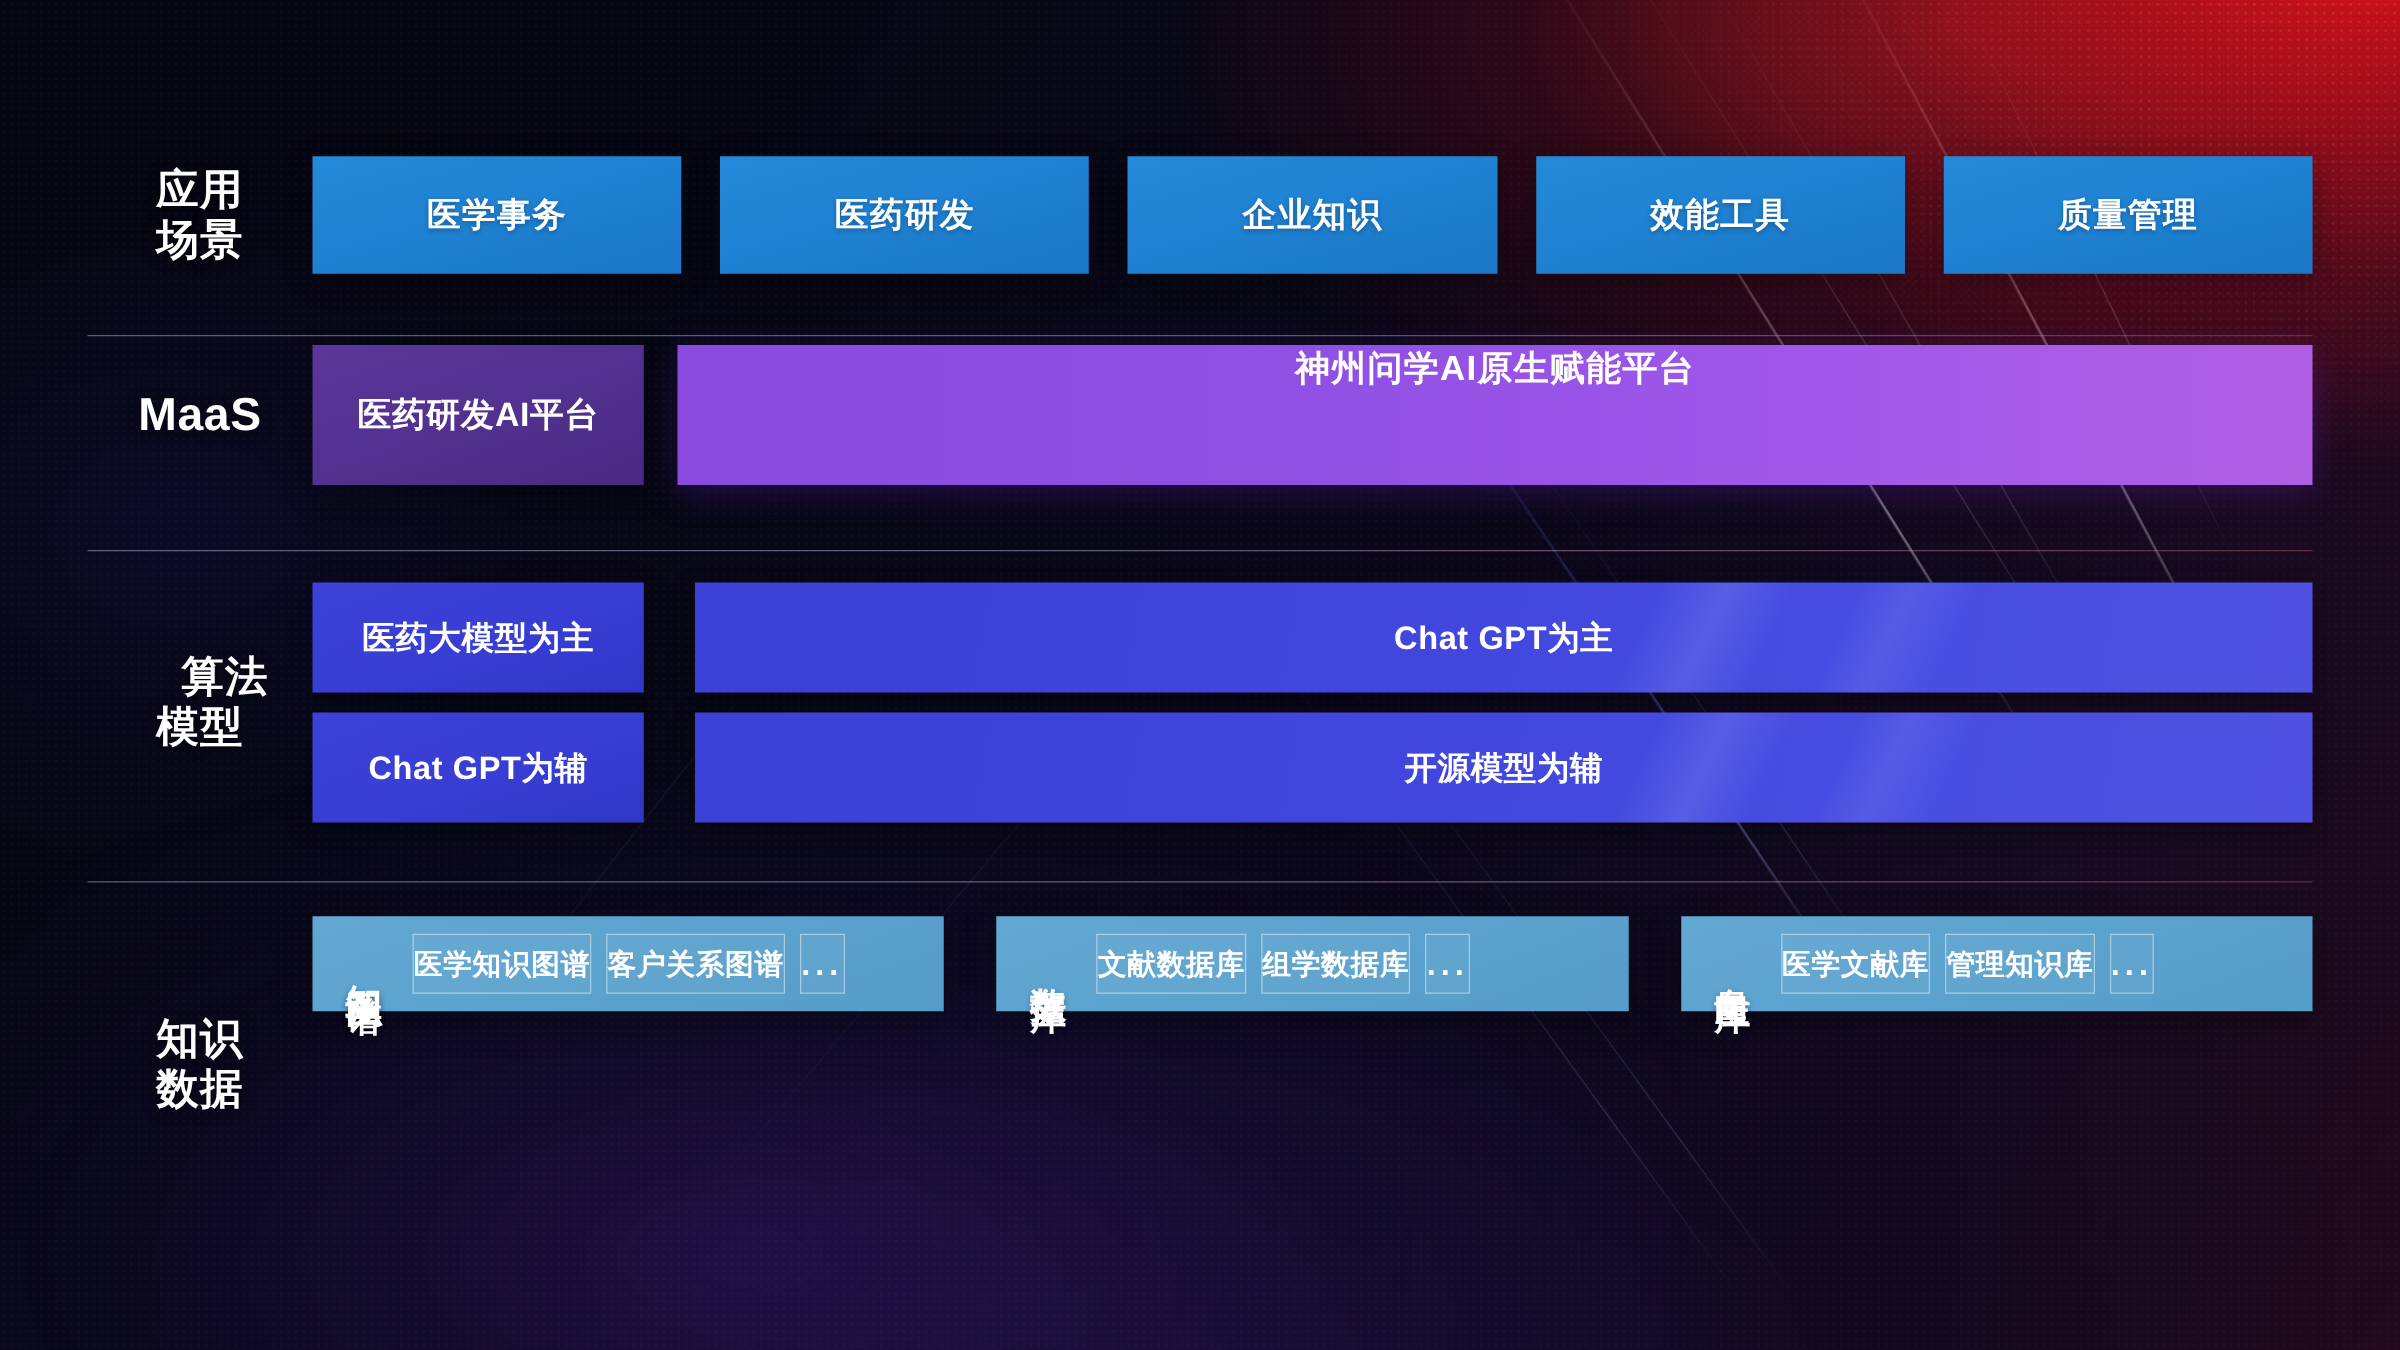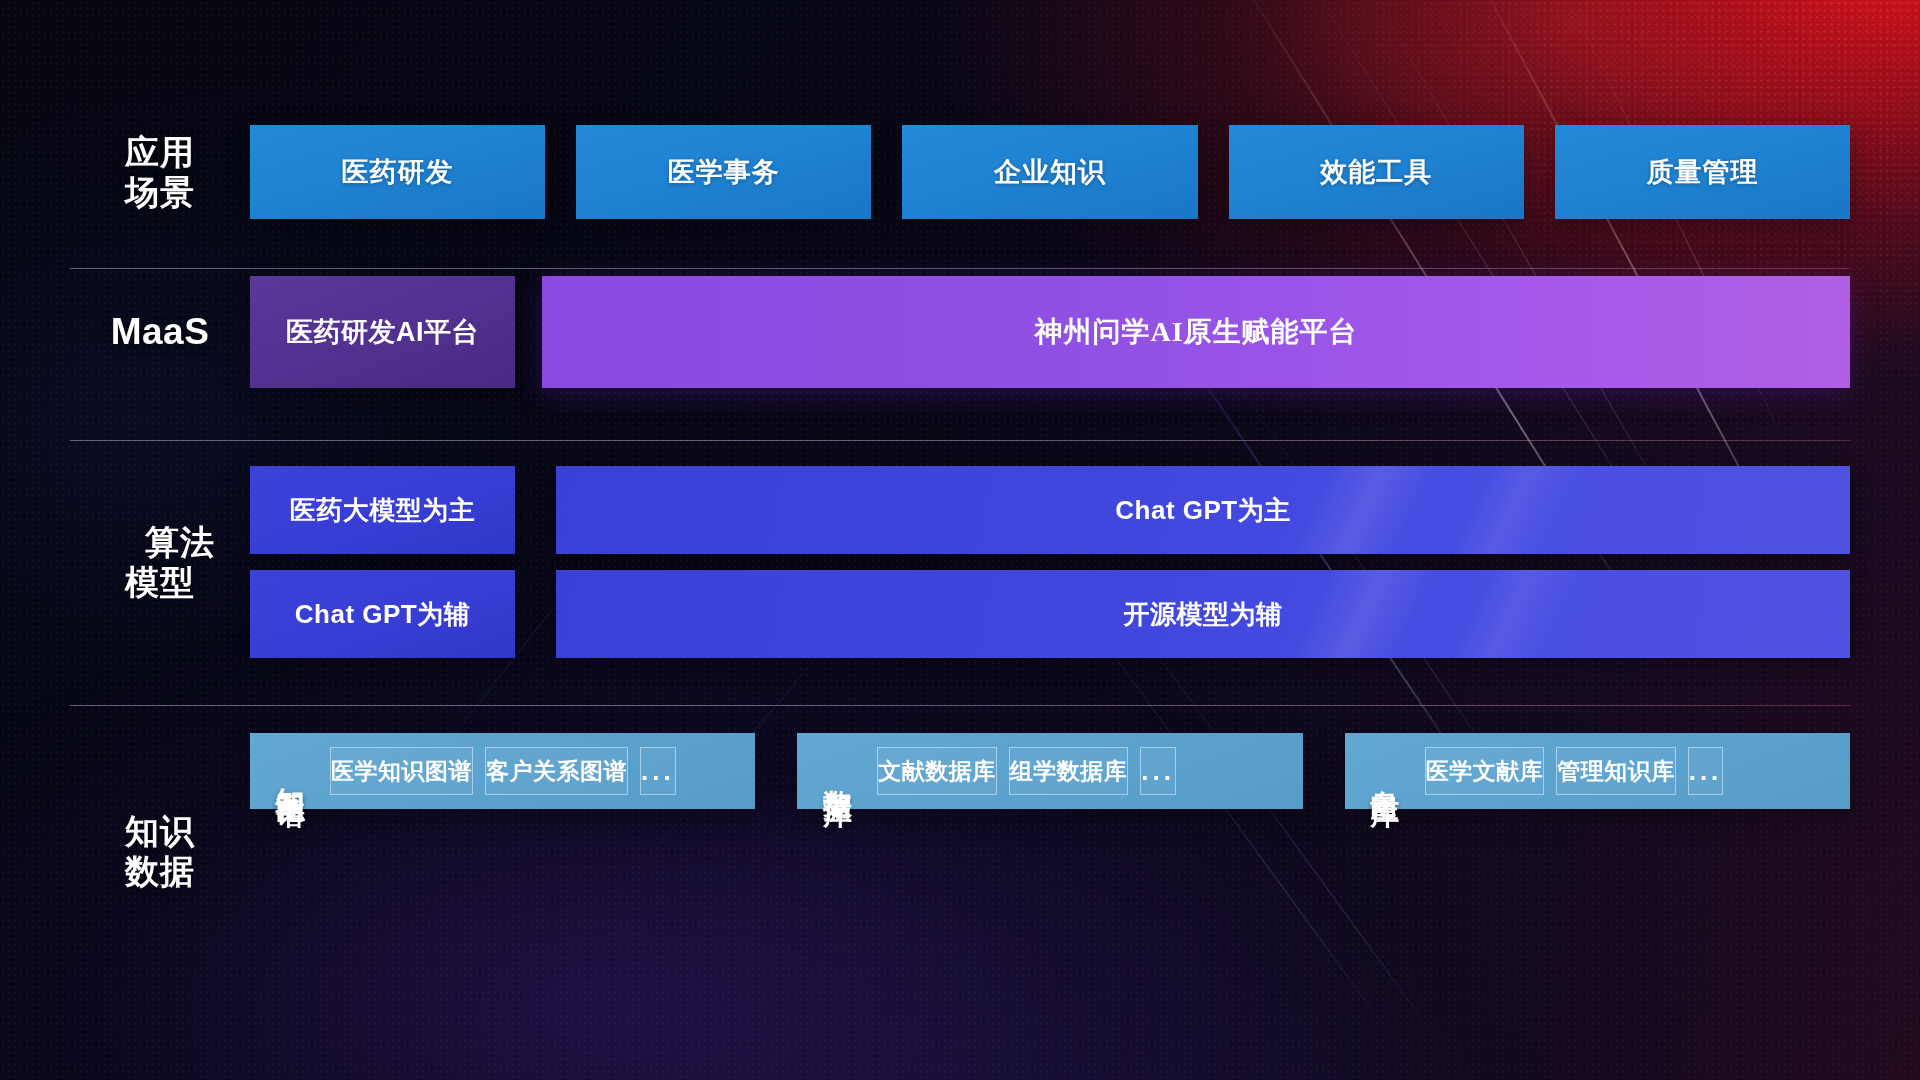--- a/index.html
+++ b/index.html
@@ -122,25 +122,24 @@
     flex: 0 0 265px;
     height: 112px;
     display: flex; align-items: center; justify-content: center;
     background: linear-gradient(160deg, #5b3799 0%, #533190 50%, #492a84 100%);
     color: #ffffff; font-size: 27px; font-weight: 700; letter-spacing: .5px;
     box-shadow: 0 6px 22px rgba(0,0,0,0.35);
   }
   .maas-right {
     flex: 1;
     height: 112px;
-    display: flex; align-items: center; justify-content: center;
+    display: flex; justify-content: center;
     background: linear-gradient(90deg, #8a4ae0 0%, #9050e4 40%, #a258ea 72%, #b05fe4 100%);
     color: #ffffff; font-size: 28px; font-weight: 700; letter-spacing: 1px;
     box-shadow: 0 6px 26px rgba(90,30,160,0.35);
-    font-family: Liberation Serif, serif;
   }
 
   
   .algo-stack { flex-direction: column; gap: 16px; }
   .algo-line { display: flex; gap: 41px; width: 100%; }
   .algo-left {
     flex: 0 0 265px; height: 88px;
     display: flex; align-items: center; justify-content: center;
     background: linear-gradient(160deg, #3c42d8 0%, #383ed4 55%, #3036c6 100%);
     color: #ffffff; font-size: 26px; font-weight: 700; letter-spacing: .5px;
@@ -222,24 +221,24 @@
     <div class="streak blue thin" style="left:520px; top:1010px; width:520px; transform:rotate(-50deg); opacity:.22;"></div>
   </div>
 
   <div class="content">
 
     <div class="row apps-row" style="top:125px;">
       <div class="row-label"><span style="white-space:pre-line;">应用
 场景</span></div>
       <div class="row-body apps">
         <div class="app-card">
+            <span>医学事务</span>
+          </div>
+        <div class="app-card">
             <span>医药研发</span>
-          </div>
-        <div class="app-card">
-            <span>医学事务</span>
           </div>
         <div class="app-card">
             <span>企业知识</span>
           </div>
         <div class="app-card">
             <span>效能工具</span>
           </div>
         <div class="app-card">
             <span>质量管理</span>
           </div>

